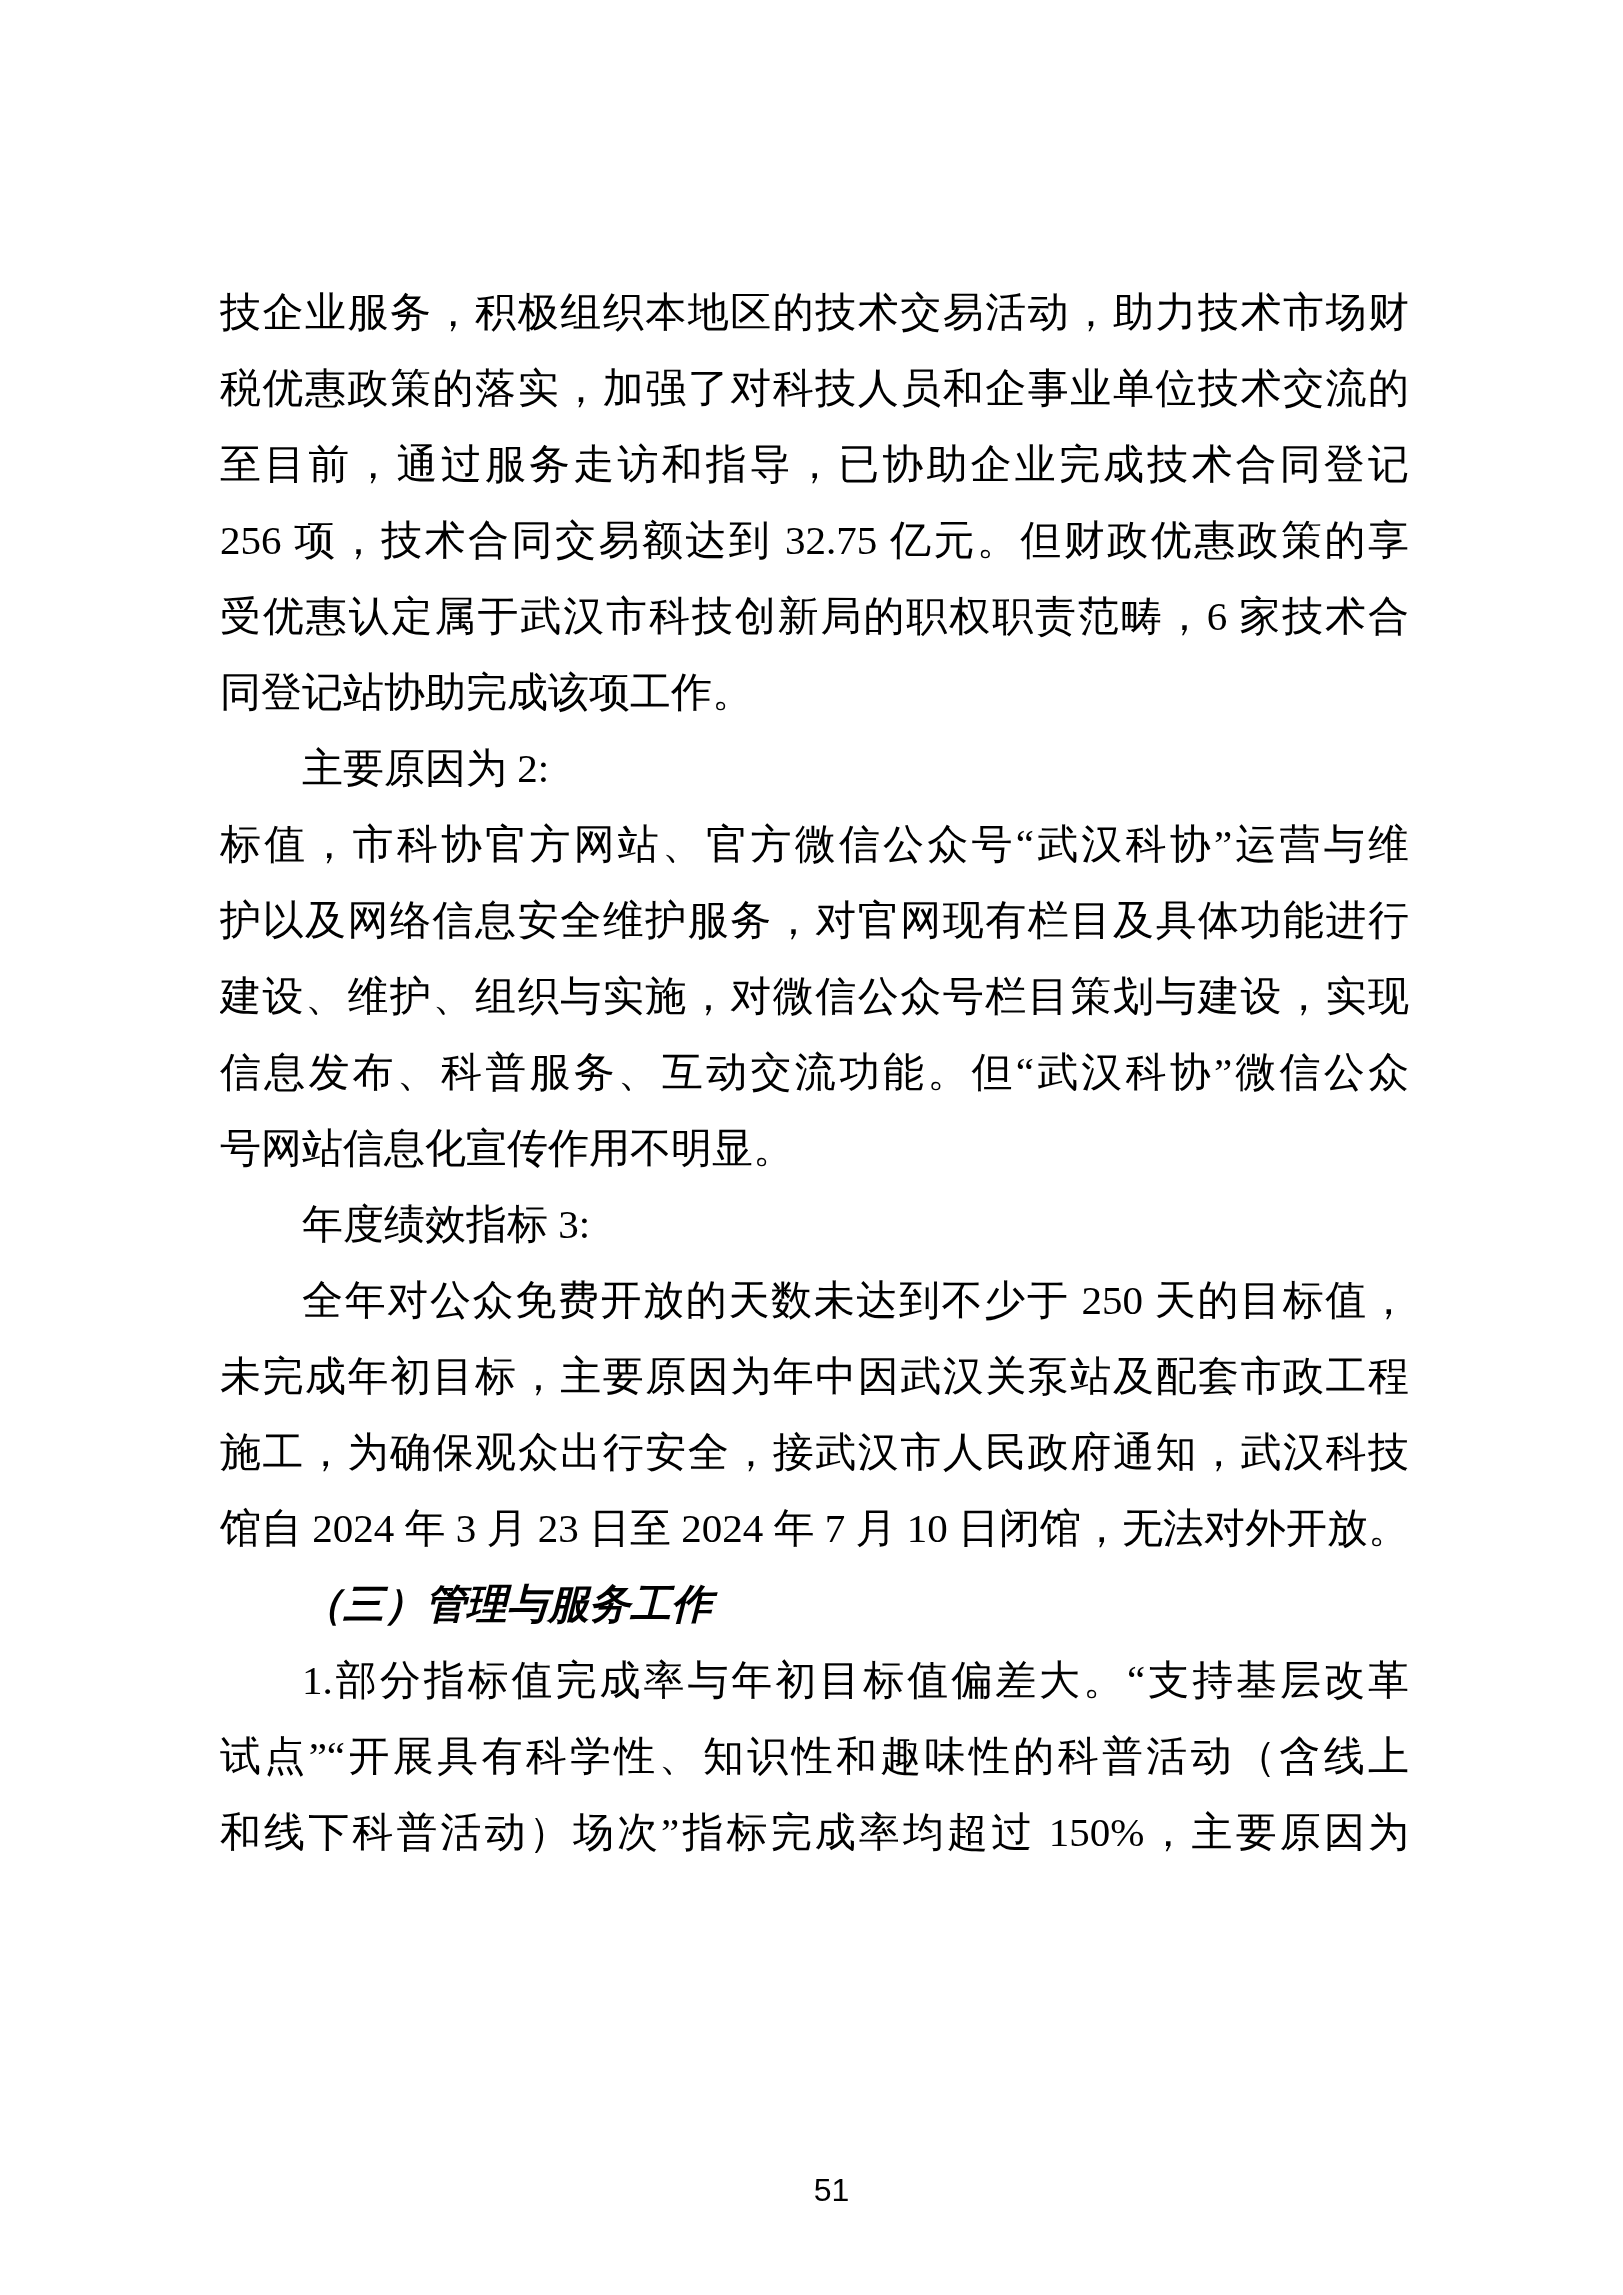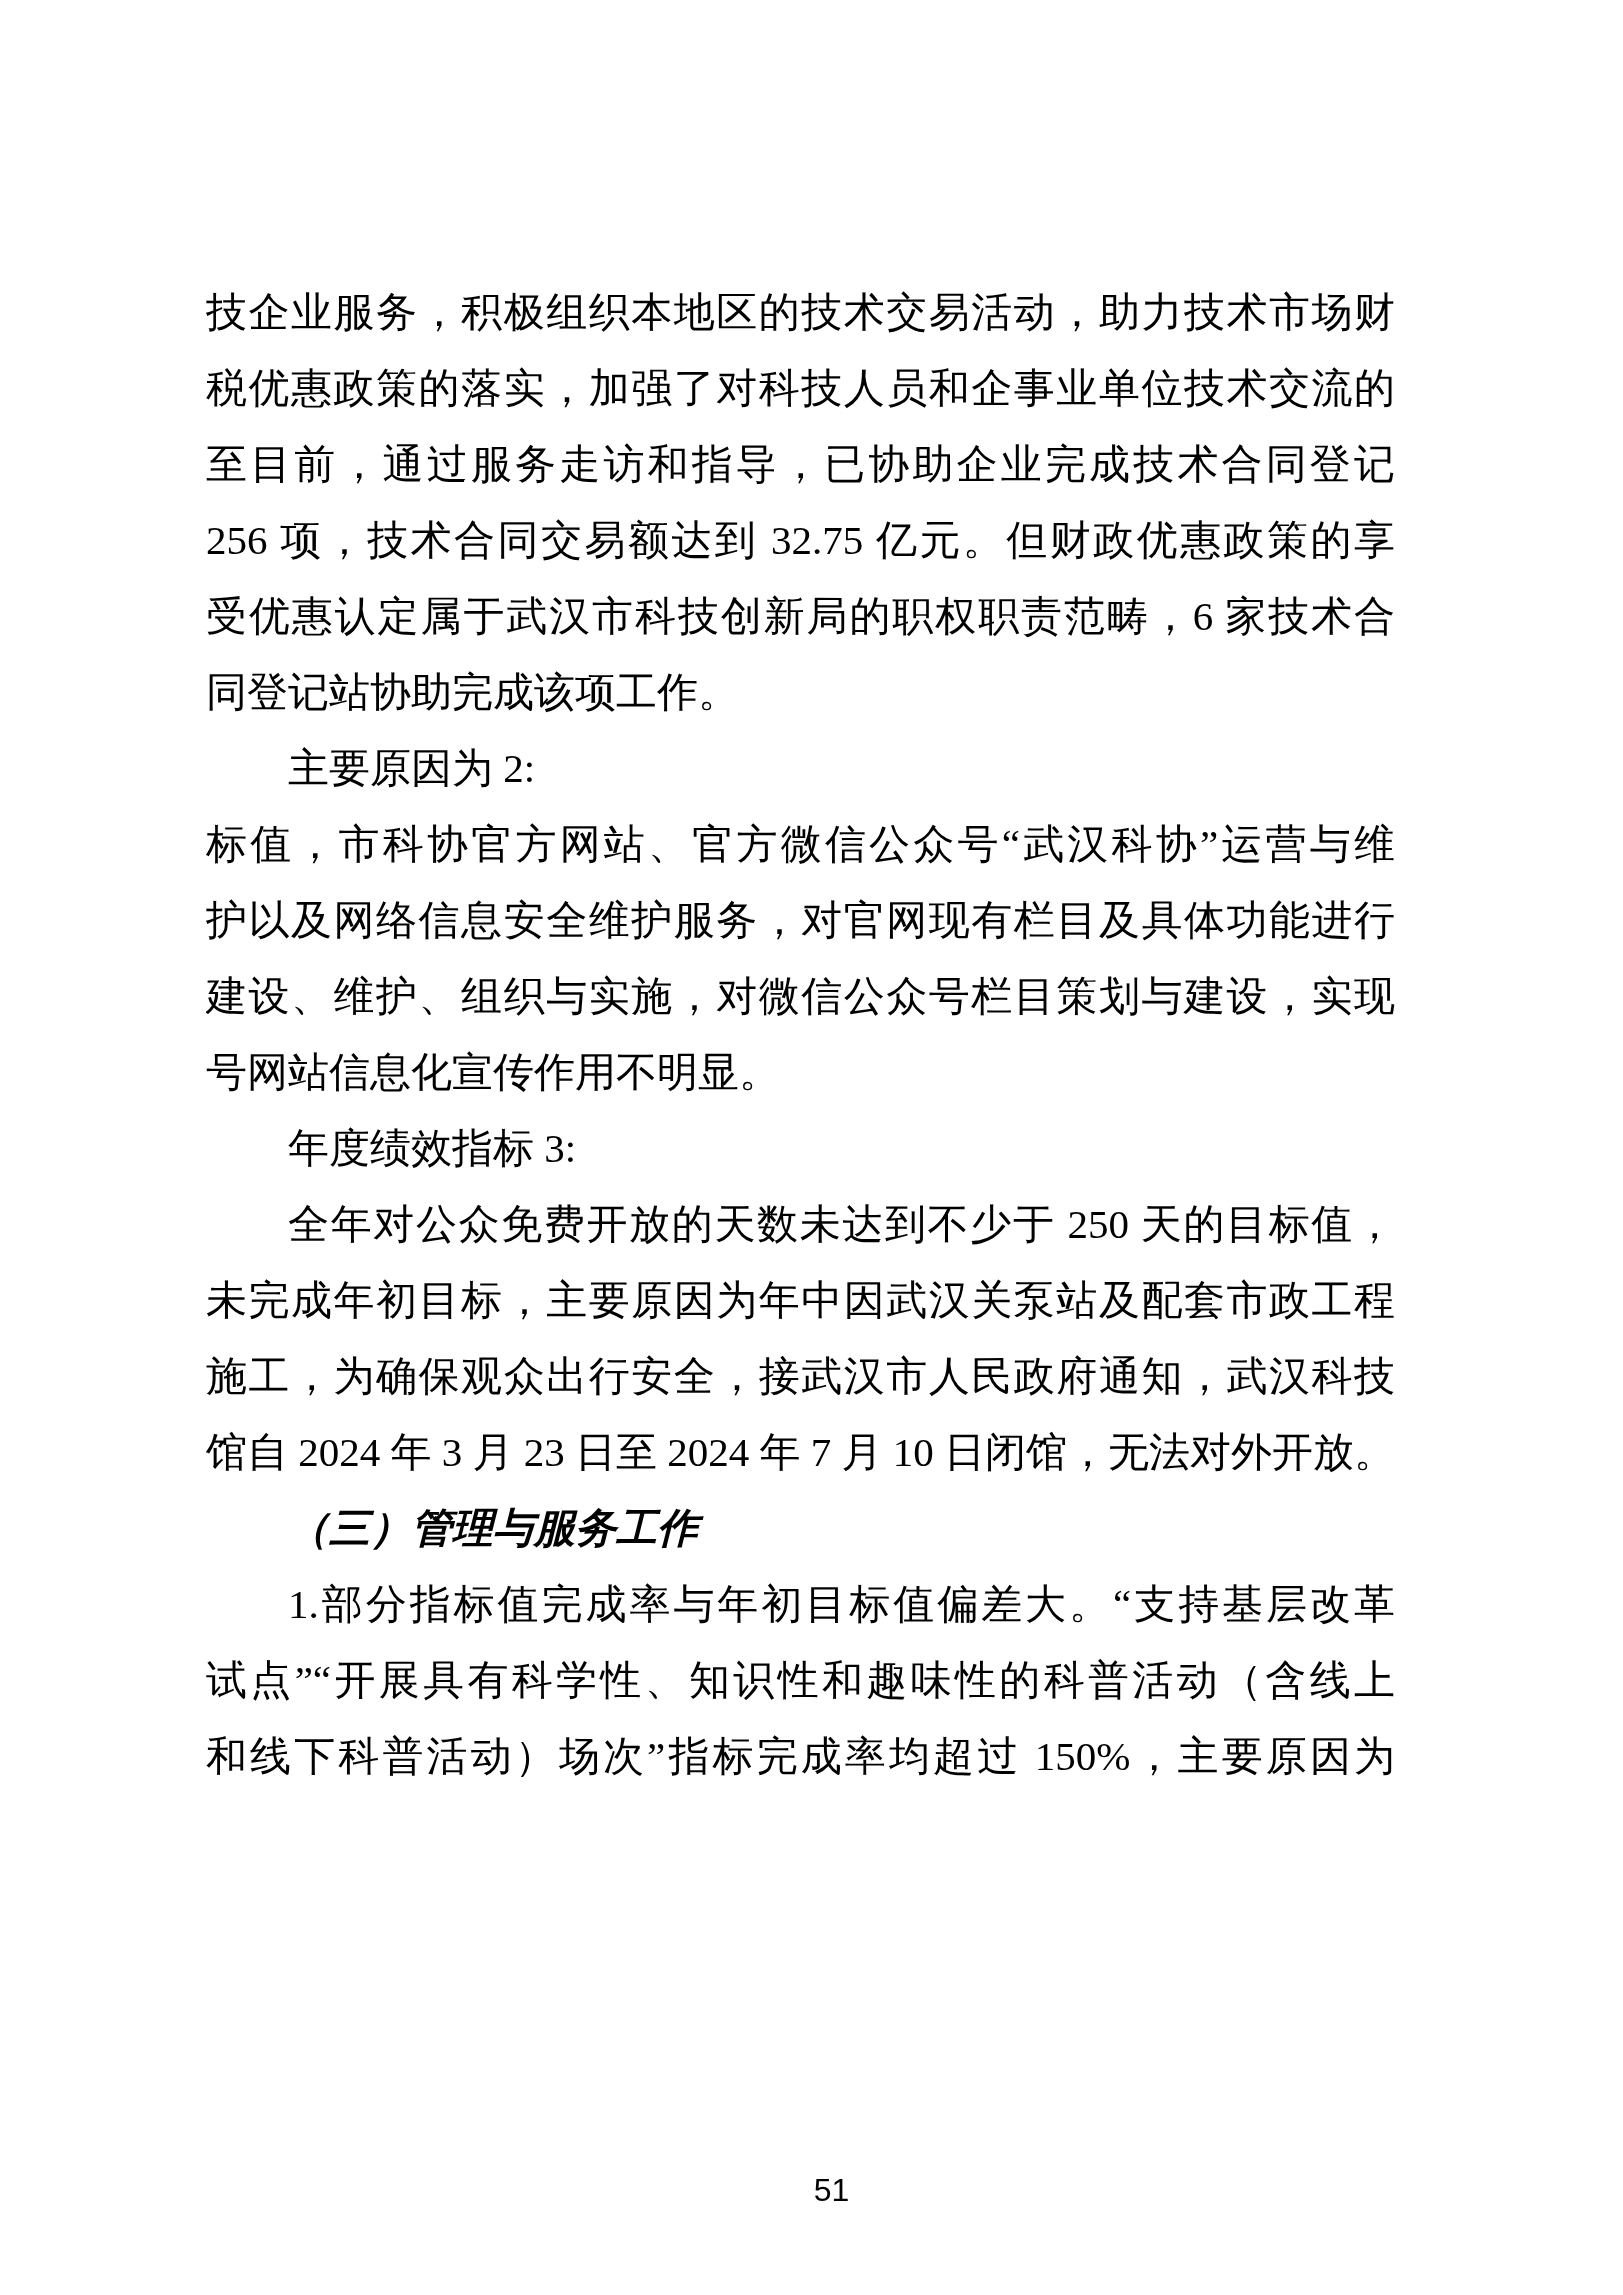--- a/index.html
+++ b/index.html
@@ -11,21 +11,21 @@
     position: relative;
     width: 1623px;
     height: 2295px;
     background: #ffffff;
     color: #000000;
     font-family: "Liberation Serif", serif;
     overflow: hidden;
   }
   .text-block {
     position: absolute;
-    left: 206px;
+    left: 220px;
     top: 274px;
     width: 1189px;
   }
   .line {
     font-size: 41px;
     line-height: 76px;
     height: 76px;
     white-space: nowrap;
     overflow: hidden;
     text-align: left;
@@ -68,20 +68,21 @@
     <div class="line j">技企业服务，积极组织本地区的技术交易活动，助力技术市场财</div>
     <div class="line j">税优惠政策的落实，加强了对科技人员和企事业单位技术交流的</div>
     <div class="line j">至目前，通过服务走访和指导，已协助企业完成技术合同登记</div>
     <div class="line j">256 项，技术合同交易额达到 32.75 亿元。但财政优惠政策的享</div>
     <div class="line j">受优惠认定属于武汉市科技创新局的职权职责范畴，6 家技术合</div>
     <div class="line">同登记站协助完成该项工作。</div>
     <div class="line ind">主要原因为 2:</div>
     <div class="line j">标值，市科协官方网站、官方微信公众号“武汉科协”运营与维</div>
     <div class="line j">护以及网络信息安全维护服务，对官网现有栏目及具体功能进行</div>
     <div class="line j">建设、维护、组织与实施，对微信公众号栏目策划与建设，实现</div>
+    <div class="line j">信息发布、科普服务、互动交流功能。但“武汉科协”微信公众</div>
     <div class="line">号网站信息化宣传作用不明显。</div>
     <div class="line ind">年度绩效指标 3:</div>
     <div class="line ind j">全年对公众免费开放的天数未达到不少于 250 天的目标值，</div>
     <div class="line j">未完成年初目标，主要原因为年中因武汉关泵站及配套市政工程</div>
     <div class="line j">施工，为确保观众出行安全，接武汉市人民政府通知，武汉科技</div>
     <div class="line j">馆自 2024 年 3 月 23 日至 2024 年 7 月 10 日闭馆，无法对外开放。</div>
     <div class="line ind kai">（三）管理与服务工作</div>
     <div class="line ind j">1.部分指标值完成率与年初目标值偏差大。“支持基层改革</div>
     <div class="line j">试点”“开展具有科学性、知识性和趣味性的科普活动（含线上</div>
     <div class="line j">和线下科普活动）场次”指标完成率均超过 150%，主要原因为</div>

